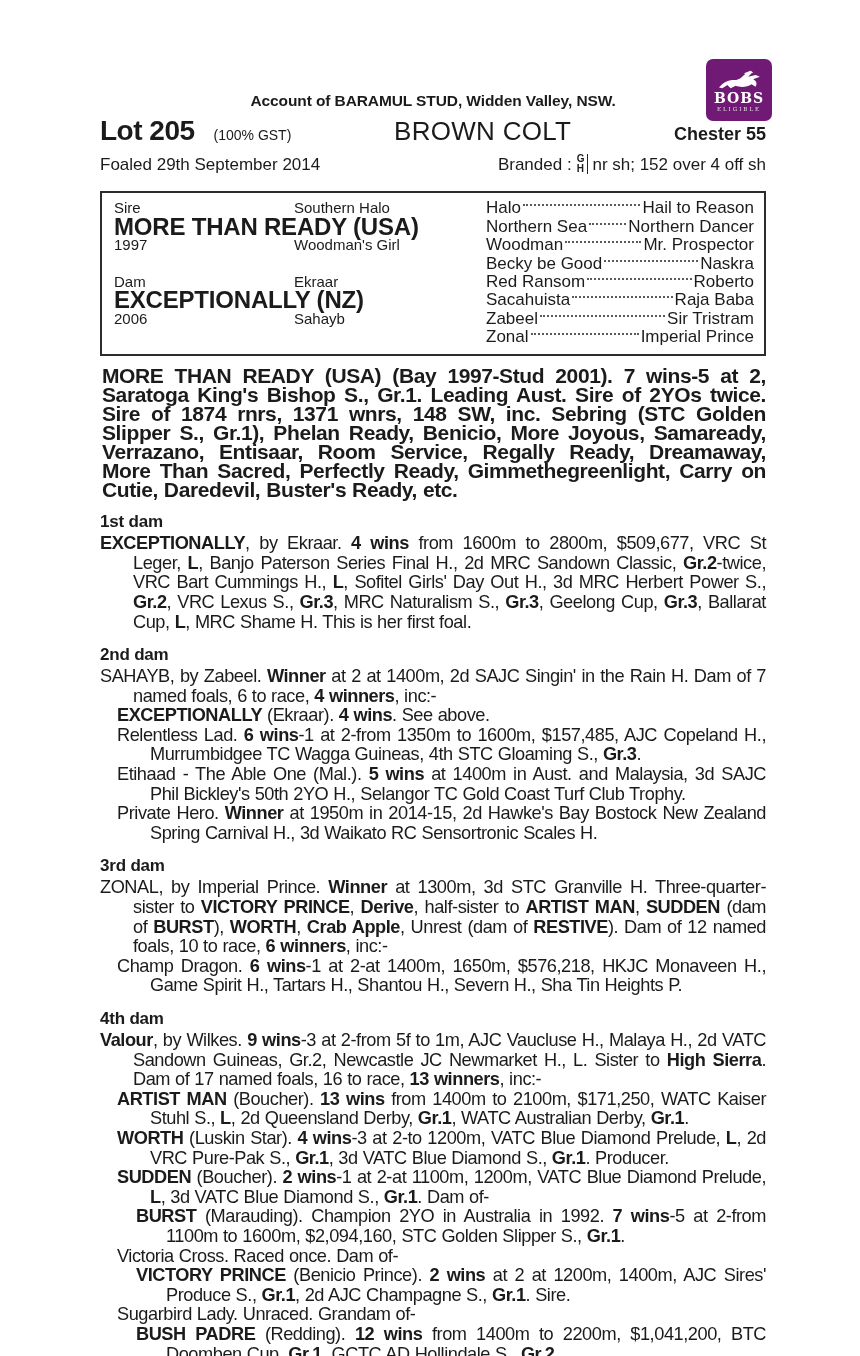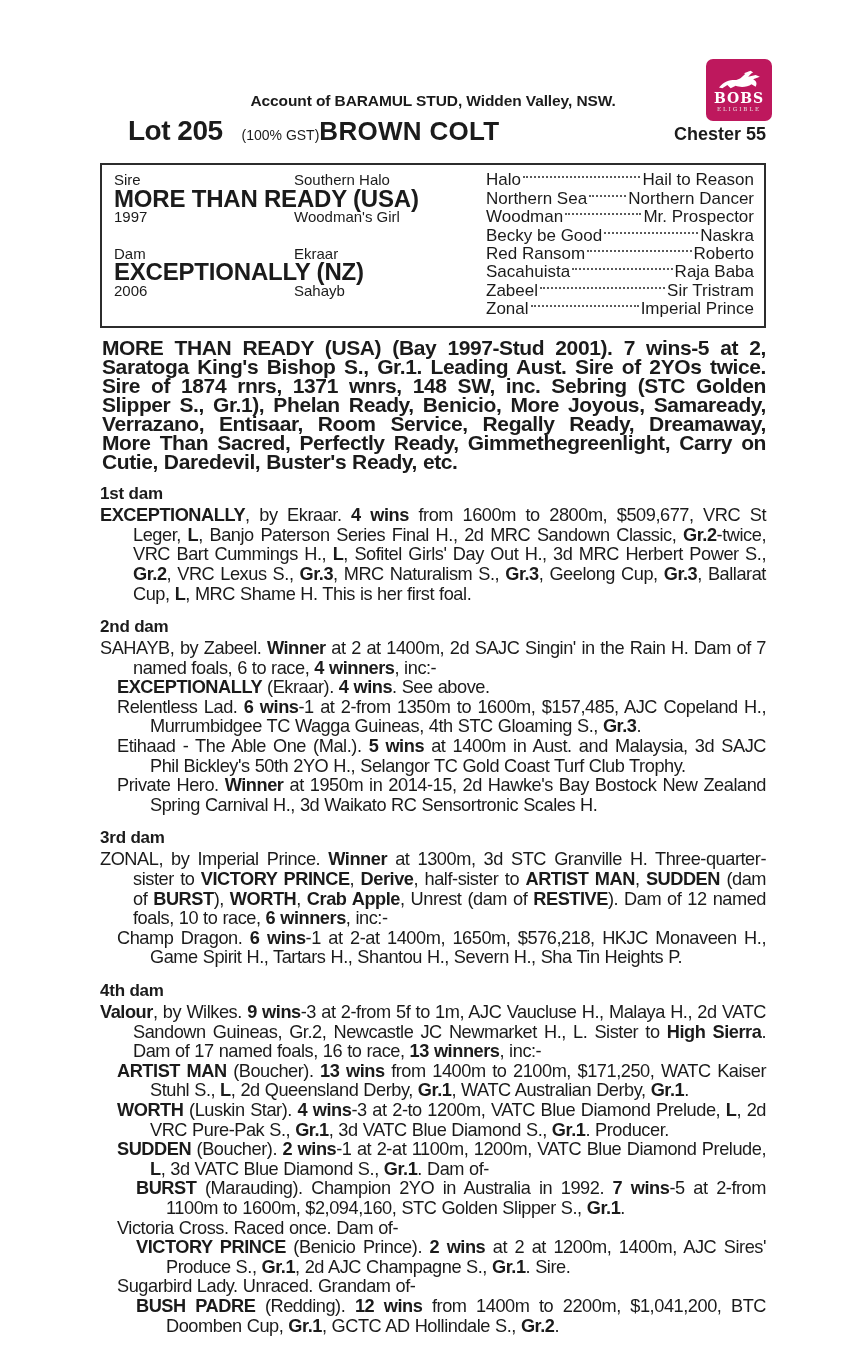--- a/index.html
+++ b/index.html
@@ -26,23 +26,23 @@
     font-size: 15.5px;
     line-height: 18px;
     margin-bottom: 5px;
     letter-spacing: -0.1px;
   }
   .lot-line {
     display: flex;
     align-items: baseline;
     margin-top: 1px;
   }
-  .lot-num { font-size: 28px; font-weight: bold; letter-spacing: -0.5px; white-space: nowrap; margin-left: 28px; }
+  .lot-num { font-size: 28px; font-weight: bold; letter-spacing: -0.5px; white-space: nowrap; }
   .gst { font-size: 14px; margin-left: 19px; white-space: nowrap; }
-  .colt-title { flex: 1; text-align: left; font-size: 26px; font-weight: bold; letter-spacing: 0.3px; white-space: nowrap; }
+  .colt-title { flex: 1; text-align: center; font-size: 26px; font-weight: normal; letter-spacing: 0.3px; white-space: nowrap; }
   .chester { font-size: 18px; font-weight: bold; white-space: nowrap; }
   .foaled-line {
     display: flex;
     justify-content: space-between;
     align-items: flex-end;
     font-size: 17px;
     margin-top: 7px;
   }
   .branded { display: inline-flex; align-items: flex-end; white-space: nowrap; }
   .brand-mark {
@@ -56,21 +56,21 @@
     padding-right: 3px;
     margin: 0 4px 1px 5px;
   }
   
   .bobs {
     position: absolute;
     top: 59px;
     right: 88px;
     width: 66px;
     height: 62px;
-    background: #be185d;
+    background: #701a75;
     border-radius: 7px;
     display: flex;
     flex-direction: column;
     align-items: center;
     justify-content: center;
     padding-top: 2px;
   }
   .bobs svg { display: block; width: 50px; height: 20px; }
   .bobs-name {
     font-family: "DejaVu Serif", "Liberation Serif", serif;
@@ -167,20 +167,31 @@
 
     <div class="account-line">Account of BARAMUL STUD, Widden Valley, NSW.</div>
 
     <div class="lot-line">
       <span class="lot-num">Lot 205</span>
       <span class="gst">(100% GST)</span>
       <span class="colt-title">BROWN COLT</span>
       <span class="chester">Chester 55</span>
     </div>
 
+    <div class="foaled-line">
+      <span>Foaled 29th September 2014</span>
+      <span class="branded">
+        <span>Branded :</span>
+        <span class="brand-mark">
+          <span>G</span>
+          <span>H</span>
+        </span>
+        <span>nr sh; 152 over 4 off sh</span>
+      </span>
+    </div>
 
     <div class="ped-box">
 
       <div class="cell">Sire</div>
       <div class="cell">Southern Halo</div>
       <div class="anc">
         <span class="ln">Halo</span>
         <span class="dots"></span>
         <span class="la">Hail to Reason</span>
       </div>

